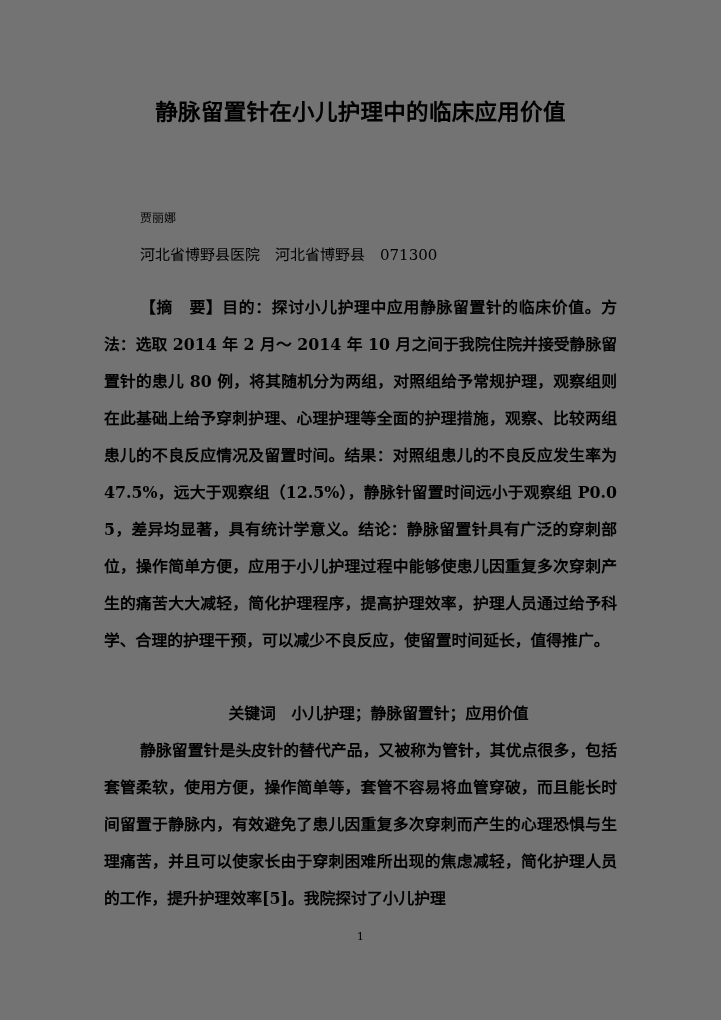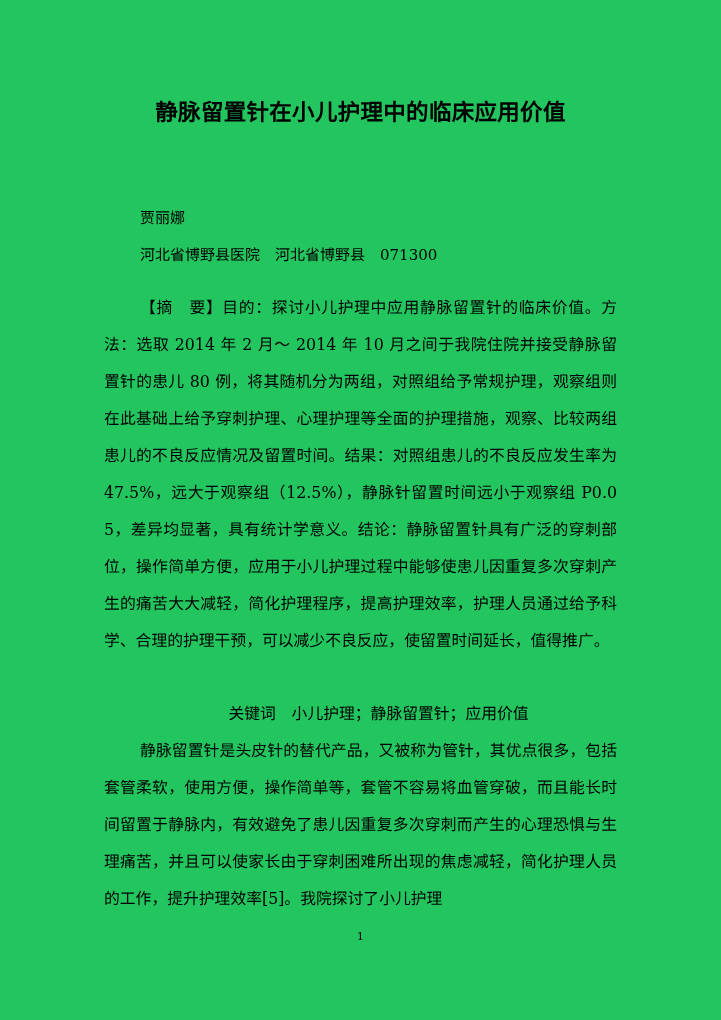--- a/index.html
+++ b/index.html
@@ -7,21 +7,21 @@
     margin: 0;
     padding: 0;
     background: #ffffff;
   }
 
   .page {
     position: relative;
     width: 721px;
     height: 1020px;
     margin: 0 auto;
-    background: #22c55e;
+    background: #737373;
     color: #000000;
     font-family: "DejaVu Serif", "Liberation Serif", serif;
     overflow: hidden;
     box-sizing: border-box;
   }
 
   
   .doc-title {
     position: absolute;
     left: 0;
@@ -34,21 +34,21 @@
     letter-spacing: 0.3px;
     font-family: "DejaVu Serif", "Liberation Serif", serif;
     white-space: nowrap;
   }
 
   
   .author-line {
     position: absolute;
     left: 104px;
     top: 205px;
-    font-size: 15px;
+    font-size: 12px;
     line-height: 26px;
     text-indent: 36px;
     white-space: pre;
   }
 
   .affil-line {
     position: absolute;
     left: 104px;
     top: 242px;
     font-size: 15px;
@@ -62,20 +62,21 @@
     position: absolute;
     left: 104px;
     width: 513px;
     font-size: 15.8px;
     line-height: 37px;
     text-align: justify;
     text-justify: inter-ideograph;
     text-indent: 36px;
     margin: 0;
     word-break: break-all;
+    font-weight: bold;
   }
 
   .para.abstract { top: 289px; }
   .para.keywords { top: 695px; white-space: pre; text-align: center; }
   .para.body-1   { top: 732px; }
 
   
   .page-number {
     position: absolute;
     left: 0;

